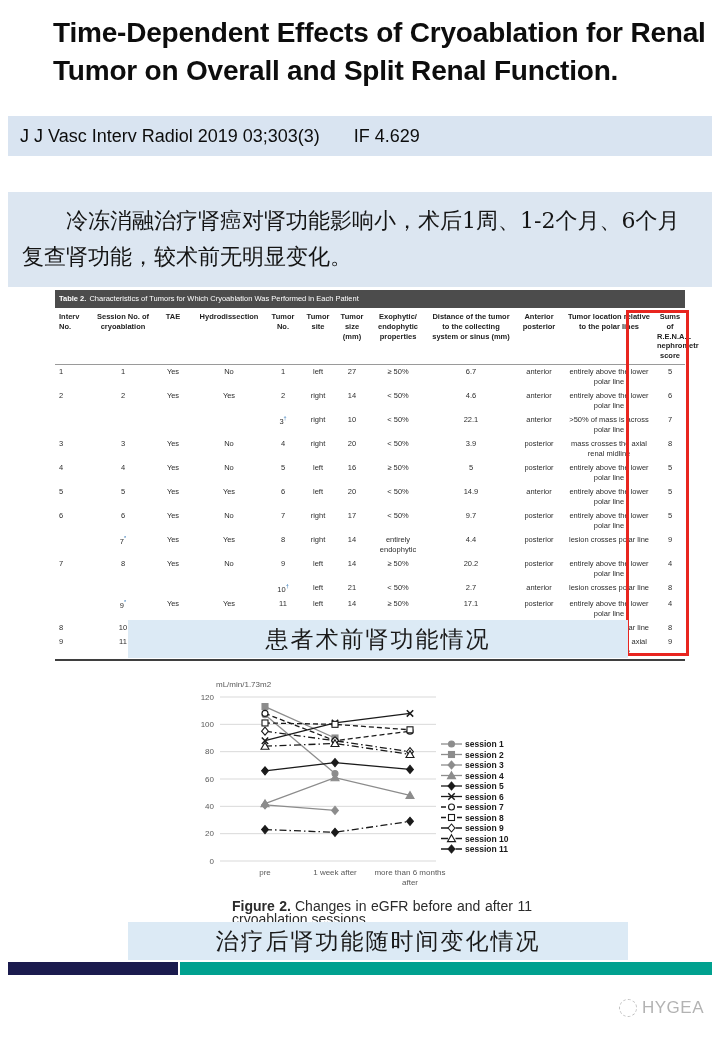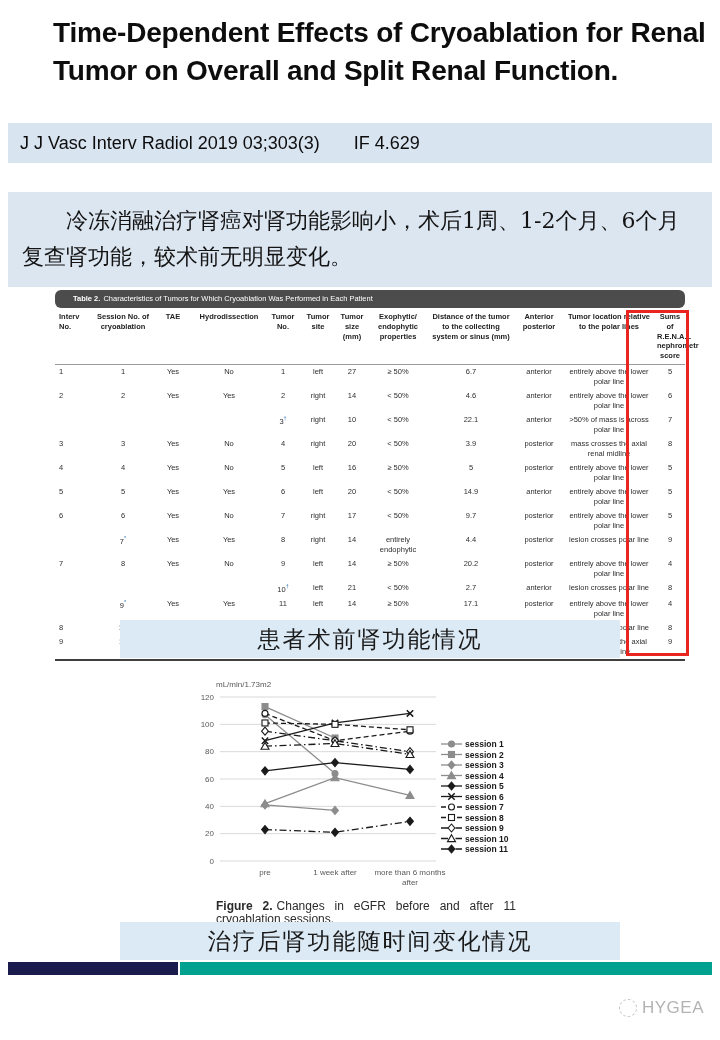--- a/index.html
+++ b/index.html
@@ -12,39 +12,39 @@
   
   .page-title{
     left:18px;top:14px;width:690px;
     font-size:28px;line-height:38px;font-weight:bold;color:#0d0d0d;
     letter-spacing:-0.2px;
     margin-left:35px;
   }
 
   
   .citation-bar{
-    left:8px;top:123px;width:704px;height:40px;background:#d9e4f1;
+    left:8px;top:116px;width:704px;height:40px;background:#d9e4f1;
     display:flex;align-items:center;font-size:18px;color:#0d0d0d;
   }
   .citation-bar .journal{margin-left:12px;}
   .citation-bar .impact{margin-left:34px;}
 
   
   .summary-box{
     left:8px;top:192px;width:704px;height:95px;background:#dce6f1;
     box-sizing:border-box;padding:11px 14px 16px 14px;
     font-family:"DejaVu Serif",serif;font-size:22px;line-height:36px;color:#141414;
   }
   .summary-box p{margin:0;text-indent:2em;}
 
   
   .table-fig{left:55px;top:290px;width:630px;background:#fff;}
   .tbl-title{
     background:#4c4c4c;color:#fff;font-size:7.5px;line-height:18px;height:18px;
-    padding:0 18px;white-space:nowrap;overflow:hidden;border-radius:6px;
+    padding:0 4px;white-space:nowrap;overflow:hidden;
   }
   .tbl-title .b{font-weight:bold;margin-right:3px;}
   table.data{
     border-collapse:collapse;width:630px;table-layout:fixed;
     font-size:7.5px;line-height:1.3;color:#2e2e2e;
     border-bottom:2px solid #3f3f3f;
   }
   table.data th{
     font-weight:bold;text-align:center;vertical-align:top;
     padding:4px 2px 3px 2px;border-bottom:1px solid #9a9a9a;color:#222;
@@ -54,31 +54,31 @@
   }
   table.data th:first-child,table.data td:first-child{text-align:left;padding-left:4px;}
   sup.mark{color:#2e75b6;font-size:5.5px;}
   .redbox{
     position:absolute;left:571px;top:20px;bottom:5px;width:57px;
     border:3px solid #e8251f;pointer-events:none;
   }
 
   
   .cap-bar{
-    left:120px;width:500px;height:38px;background:#dceaf5;
+    left:128px;width:500px;height:38px;background:#dceaf5;
     display:flex;align-items:center;justify-content:center;
     font-family:"DejaVu Serif",serif;font-size:23px;color:#1a1a1a;letter-spacing:2px;
   }
   .cap1{top:620px;}
   .cap2{top:922px;}
 
   
   .chart-fig{left:190px;top:676px;width:345px;}
   .fig-caption{
-    width:300px;margin:4px 0 0 26px;font-size:12px;line-height:13px;color:#2b2b2b;
+    width:300px;margin:4px 0 0 42px;font-size:14px;line-height:13px;color:#2b2b2b;
     text-align:justify;
   }
   .fig-caption .b{font-weight:bold;margin-right:4px;}
 
   
   .bar-navy{left:8px;top:962px;width:170px;height:13px;background:#1b1b4e;}
   .bar-teal{left:180px;top:962px;width:532px;height:13px;background:#00a18f;}
   .logo{
     left:24px;top:1042px;font-family:"DejaVu Serif",serif;font-weight:bold;
     font-size:27px;color:#20257a;letter-spacing:1px;

